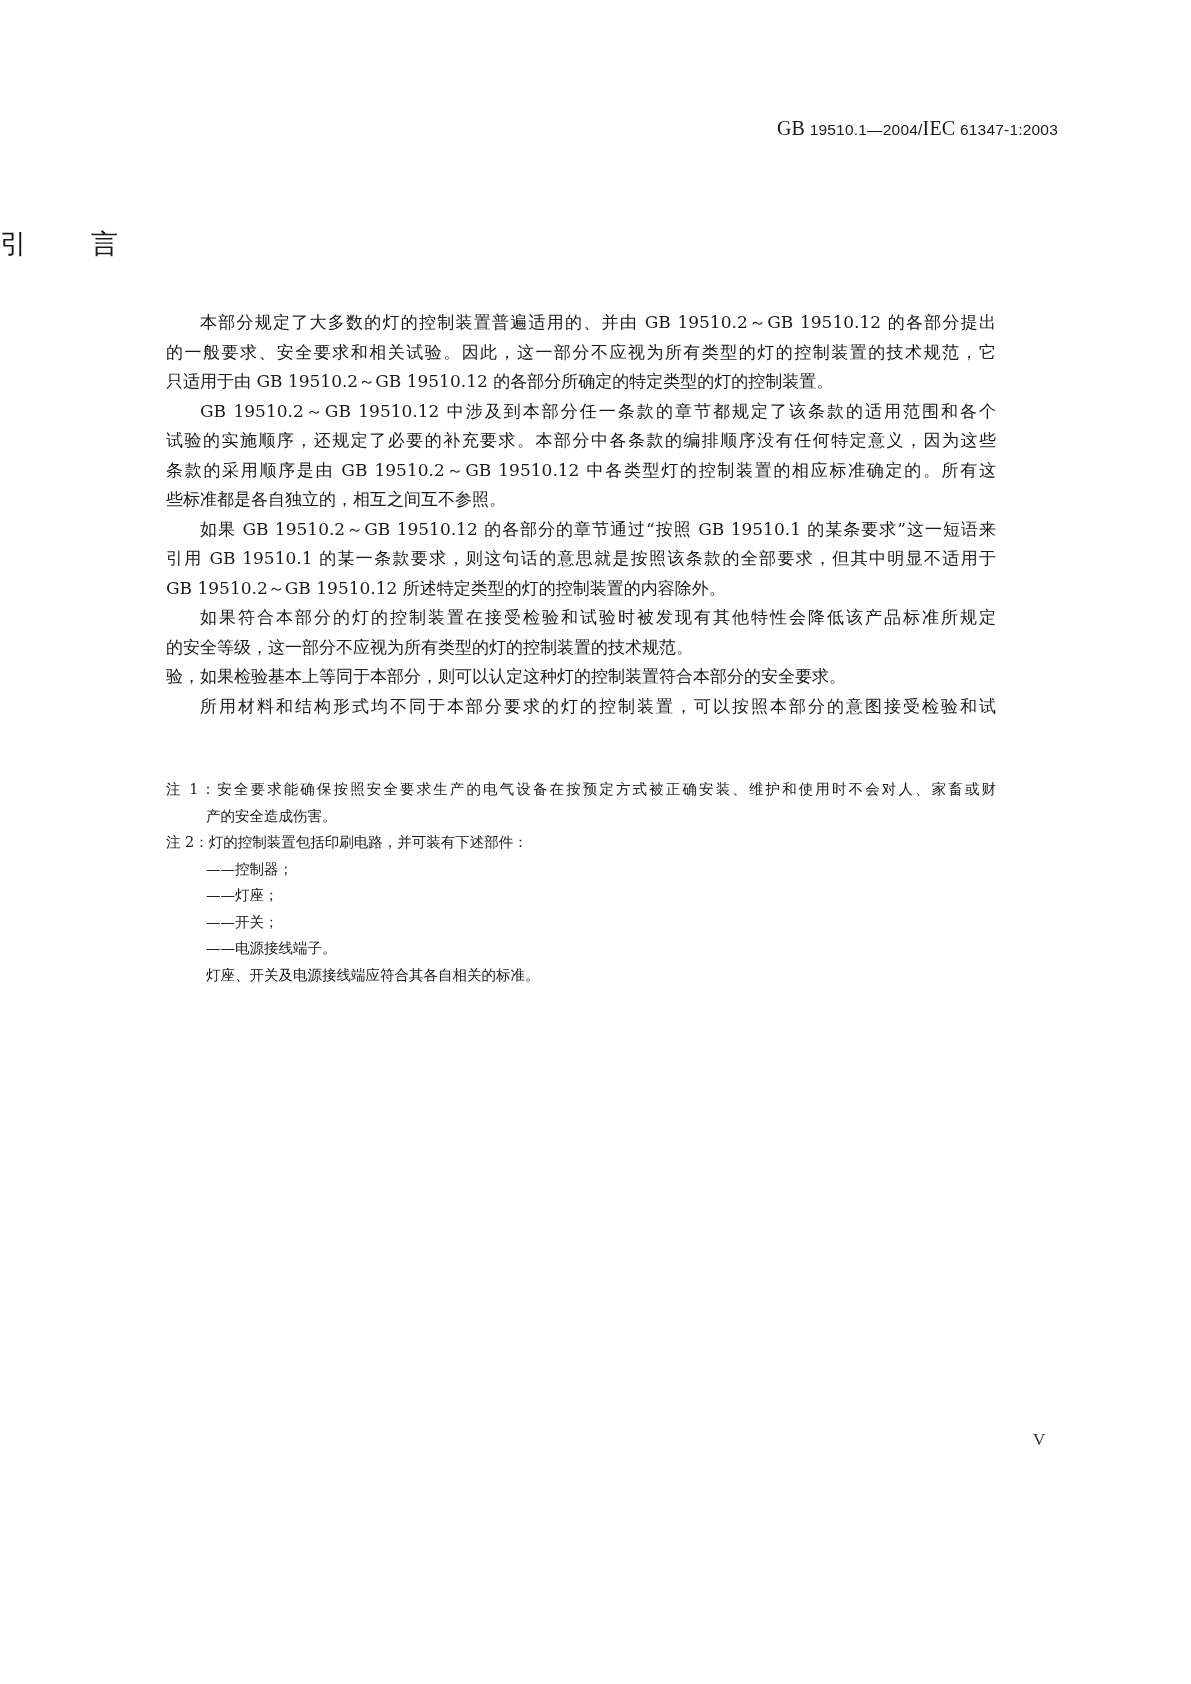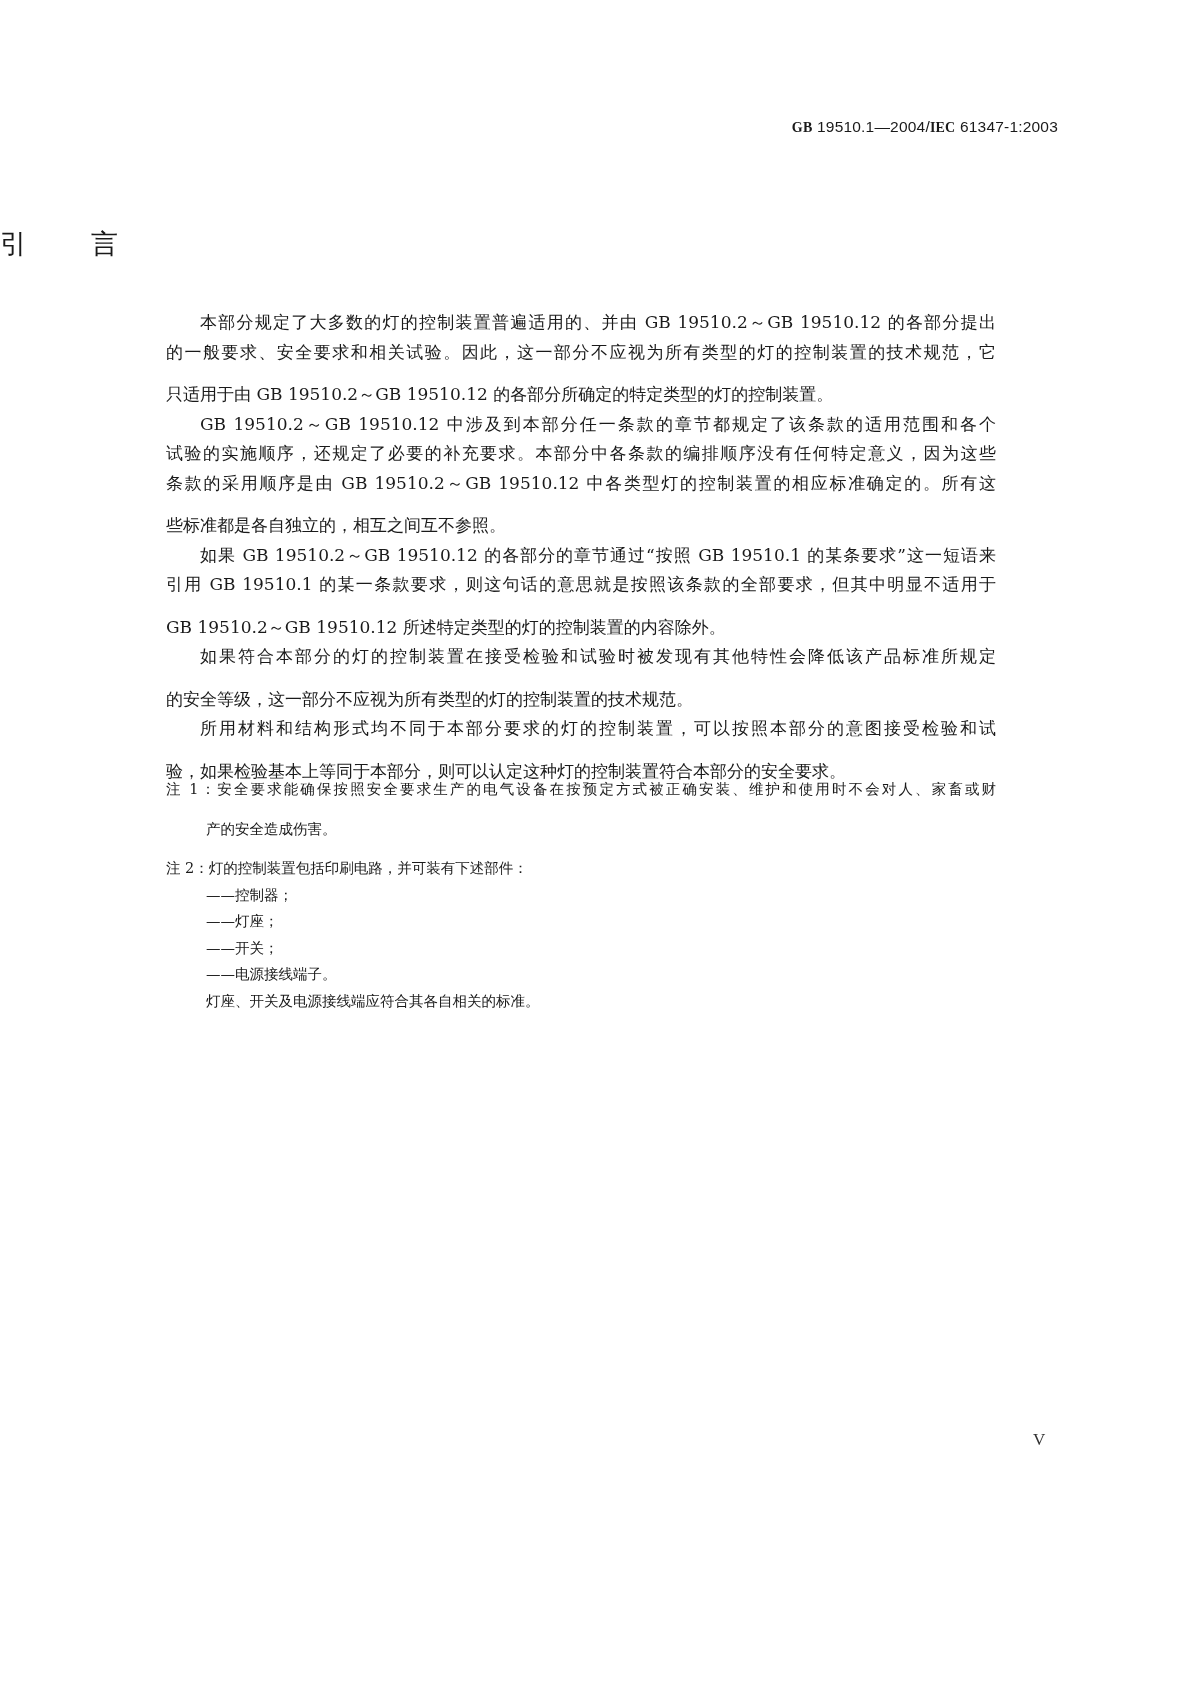--- a/index.html
+++ b/index.html
@@ -18,22 +18,22 @@
     .page-header {
       position: absolute;
       top: 117px;
       right: 133px;
       font-size: 16px;
       letter-spacing: 0.2px;
       white-space: nowrap;
     }
     .page-header .bold {
       font-family: "Liberation Serif", "DejaVu Serif", serif;
-      font-weight: bold;
-      font-size: 14px;
+      font-weight: normal;
+      font-size: 20px;
       text-align: right;
     }
     .page-header .sans {
       font-family: Liberation Sans, sans-serif;
       font-size: 15.5px;
     }
     .title {
       position: absolute;
       top: 226px;
       left: 0;
@@ -56,21 +56,20 @@
       line-height: 29.5px;
     }
     .line {
       white-space: nowrap;
       height: 29.5px;
       text-align: justify;
       text-align-last: justify;
     }
     .line.last {
       text-align-last: left;
-      margin-top: 13px;
     }
     .indent {
       padding-left: 34px;
     }
     .notes {
       position: absolute;
       top: 776px;
       left: 166px;
       width: 830px;
       font-size: 14.5px;
@@ -121,22 +120,22 @@
   <div>
     <div class="line indent">如果 GB 19510.2～GB 19510.12 的各部分的章节通过“按照 GB 19510.1 的某条要求”这一短语来</div>
     <div class="line">引用 GB 19510.1 的某一条款要求，则这句话的意思就是按照该条款的全部要求，但其中明显不适用于</div>
     <div class="line last">GB 19510.2～GB 19510.12 所述特定类型的灯的控制装置的内容除外。</div>
   </div>
   <div>
     <div class="line indent">如果符合本部分的灯的控制装置在接受检验和试验时被发现有其他特性会降低该产品标准所规定</div>
     <div class="line last">的安全等级，这一部分不应视为所有类型的灯的控制装置的技术规范。</div>
   </div>
   <div>
+    <div class="line last">验，如果检验基本上等同于本部分，则可以认定这种灯的控制装置符合本部分的安全要求。</div>
     <div class="line indent">所用材料和结构形式均不同于本部分要求的灯的控制装置，可以按照本部分的意图接受检验和试</div>
-    <div class="line last">验，如果检验基本上等同于本部分，则可以认定这种灯的控制装置符合本部分的安全要求。</div>
   </div>
 </div>
 
 <div class="notes">
   <div>
     <div class="line">注 1：安全要求能确保按照安全要求生产的电气设备在按预定方式被正确安装、维护和使用时不会对人、家畜或财</div>
     <div class="line last note-cont">产的安全造成伤害。</div>
   </div>
   <div>
     <div class="line last">注 2：灯的控制装置包括印刷电路，并可装有下述部件：</div>

